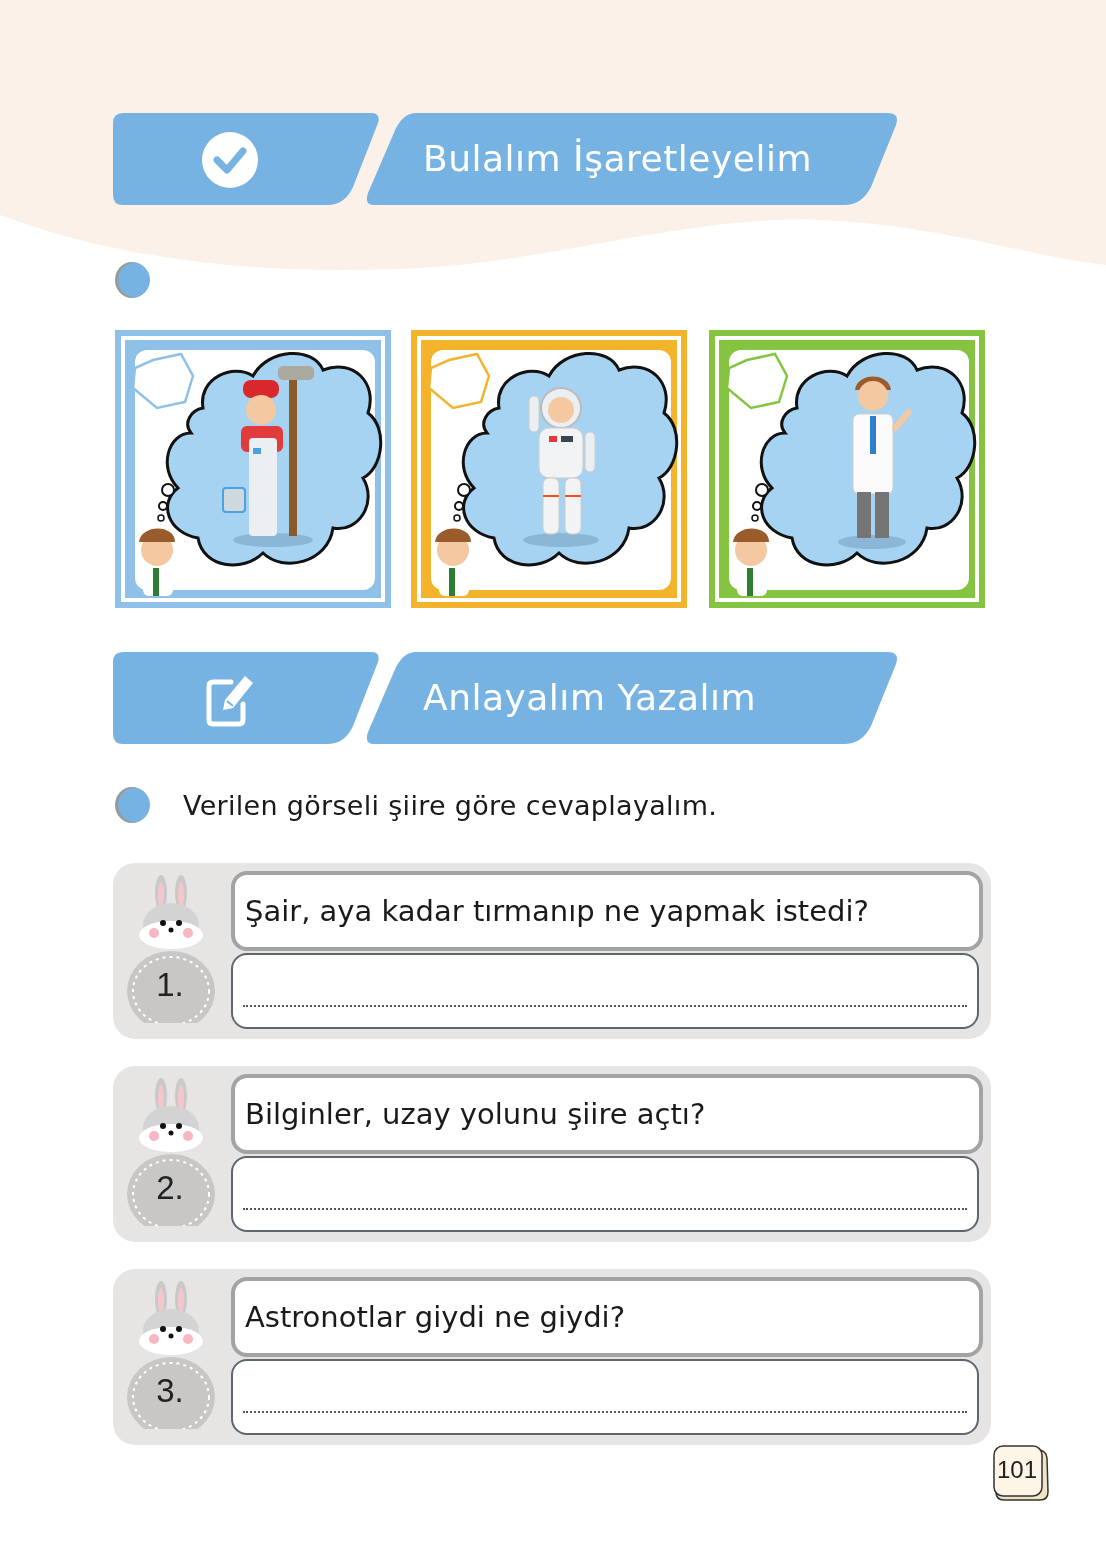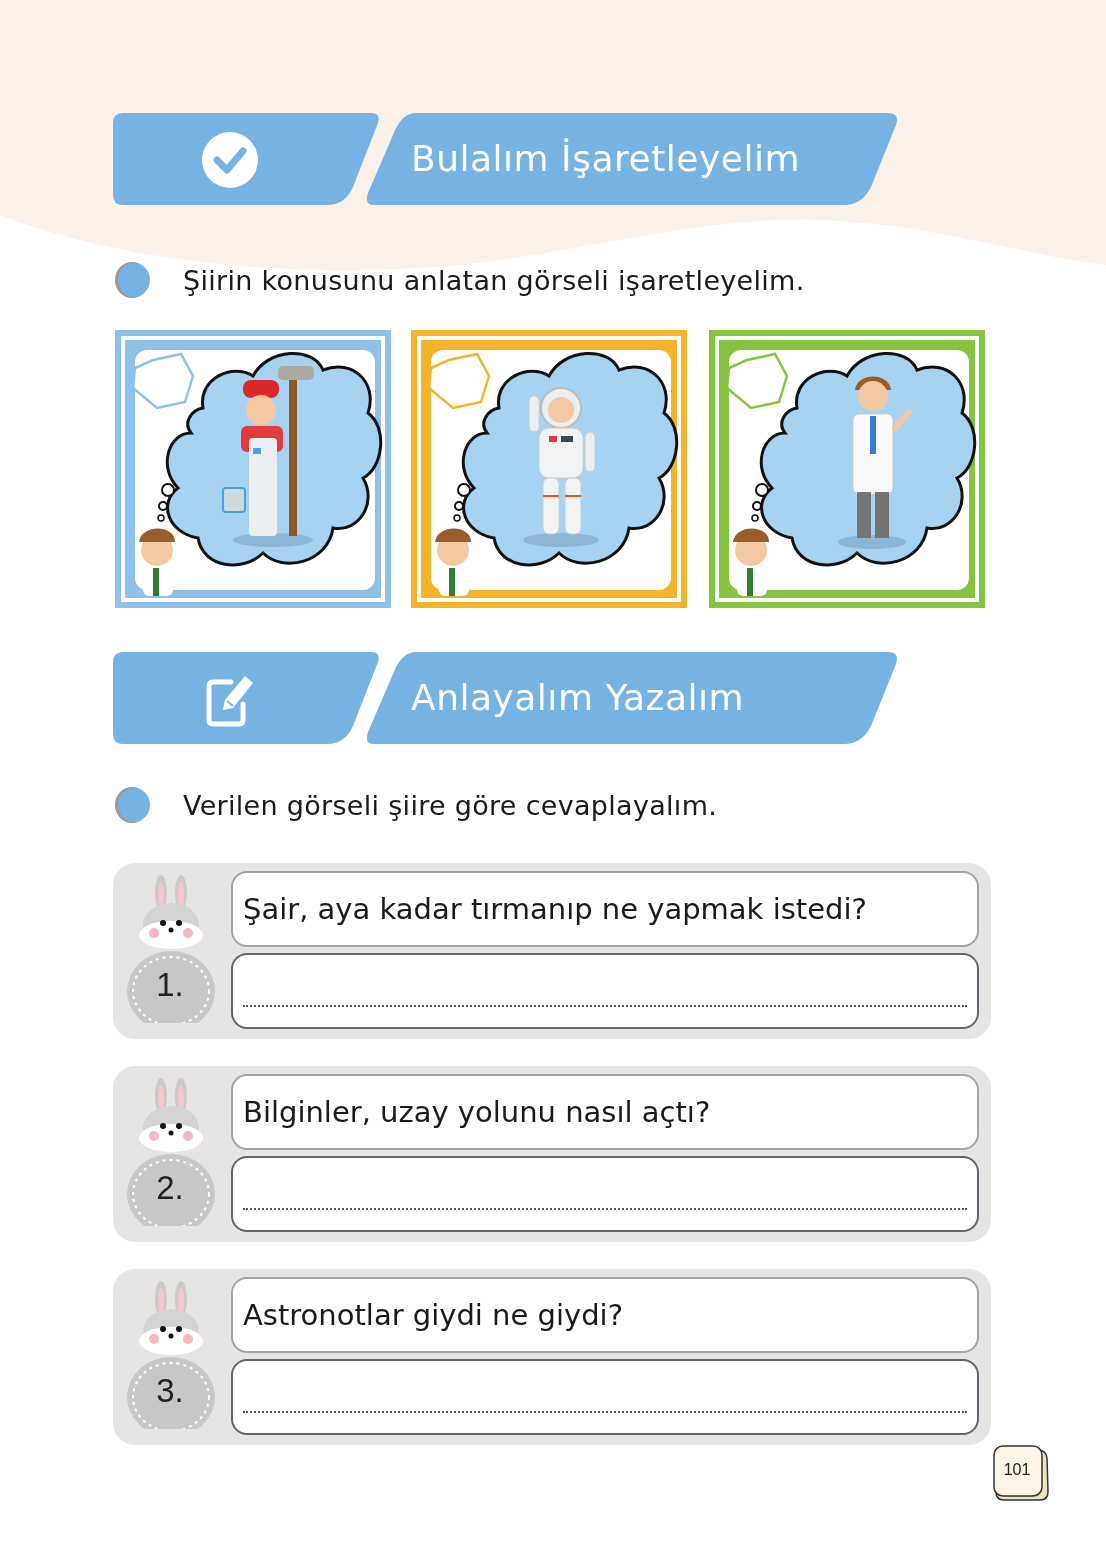--- a/index.html
+++ b/index.html
@@ -3,41 +3,41 @@
 <meta charset="utf-8">
 <style>
   html, body { margin:0; padding:0; }
   body { width:1106px; height:1560px; position:relative; background:#ffffff; overflow:hidden;
          font-family:"DejaVu Sans", sans-serif; color:#1a1a1a; }
   .bg-wave { position:absolute; left:0; top:0; width:1106px; height:300px; }
   .hdr { position:absolute; left:113px; width:785px; height:92px; }
   .hdr .left { position:absolute; left:0; top:0; width:266px; height:92px; }
   .hdr .right { position:absolute; left:253px; top:0; width:532px; height:92px; }
   .hdr .icon { position:absolute; left:88px; top:18px; width:58px; height:58px; }
-  .hdr .title { position:absolute; left:298px; top:0; height:92px; line-height:92px; color:#fff;
+  .hdr .title { position:absolute; left:310px; top:0; height:92px; line-height:92px; color:#fff;
                 font-size:36px; font-family:"DejaVu Sans", sans-serif; font-weight:normal; letter-spacing:0.5px; }
   .instr { position:absolute; left:113px; height:44px; display:flex; align-items:center; }
   .instr .dot { width:38px; height:40px; margin-right:32px; }
   .instr .txt { font-size:27px; color:#1a1a1a; letter-spacing:0.3px; }
   .cards { position:absolute; left:113px; top:328px; width:876px; height:284px; }
   .card { position:absolute; top:0; width:282px; height:284px; }
   .card .frame { position:absolute; left:0; top:0; width:282px; height:284px; }
   .q { position:absolute; left:113px; width:878px; height:176px; background:#e7e5e4; border-radius:22px; }
   .q .bunny { position:absolute; left:8px; top:10px; width:100px; height:150px; }
   .q .num { position:absolute; left:14px; top:84px; width:86px; height:76px; text-align:center;
             line-height:76px; font-size:33px; color:#222; font-family:"Liberation Sans", sans-serif; }
   .q .qbox { position:absolute; left:118px; top:8px; width:744px; height:72px; background:#fff;
-             border:2px solid #a3a3a3; border-radius:16px; }
+             border:4px solid #a3a3a3; border-radius:16px; }
   .q .qtext { position:absolute; left:10px; top:0; height:72px; line-height:72px; font-size:29px; color:#1a1a1a; }
   .q .abox { position:absolute; left:118px; top:90px; width:744px; height:72px; background:#fff;
              border:2px solid #5f6670; border-radius:16px; }
   .q .aline { position:absolute; left:10px; right:10px; bottom:20px; border-bottom:2px dotted #555; height:0; }
   .pageno { position:absolute; left:992px; top:1444px; width:58px; height:58px; }
   .pageno .lbl { position:absolute; left:0; top:0; width:50px; height:52px; line-height:52px; text-align:center;
-                 font-size:16px; color:#222; font-family:"Liberation Sans", sans-serif; }
+                 font-size:24px; color:#222; font-family:"Liberation Sans", sans-serif; }
 </style>
 </head>
 <body>
 
 <svg class="bg-wave" viewBox="0 0 1106 300" preserveAspectRatio="none">
   <path d="M0,0 H1106 V265 C1020,255 940,225 820,220 C690,215 560,260 420,268 C260,276 120,260 0,215 Z" fill="#fcf1e8"></path>
 </svg>
 
 <div class="hdr" style="top:113px;">
   <svg class="left" viewBox="0 0 266 92">
@@ -51,21 +51,20 @@
     <path d="M50,0 H522 Q534,0 530,12 L505,74 Q496,92 478,92 H8 Q-2,92 2,80 L30,15 Q38,0 50,0 Z" fill="#76b3e2"></path>
   </svg>
   <div class="title">Bulalım İşaretleyelim</div>
 </div>
 
 <div class="instr" style="top:258px;">
   <svg class="dot" viewBox="0 0 38 40">
     <ellipse cx="19" cy="20" rx="17" ry="18" fill="#999"></ellipse>
     <ellipse cx="21" cy="20" rx="16" ry="17" fill="#76b3e2"></ellipse>
   </svg>
-  <span class="txt">Şiirin konusunu anlatan görseli işaretleyelim.</span>
 </div>
 
 <div class="cards">
 
   <div class="card" style="left:0;">
     <svg class="frame" viewBox="0 0 282 284">
       <rect x="2" y="2" width="276" height="278" fill="#8ec0e8"></rect>
       <rect x="8" y="8" width="264" height="266" fill="#fff"></rect>
       <rect x="12" y="12" width="256" height="258" fill="#8ec0e8"></rect>
       <rect x="22" y="22" width="240" height="240" rx="12" fill="#fff"></rect>
@@ -212,21 +211,21 @@
     <ellipse cx="50" cy="52" rx="28" ry="22" fill="#d3d3d3"></ellipse>
     <ellipse cx="50" cy="62" rx="32" ry="14" fill="#fff"></ellipse>
     <circle cx="42" cy="50" r="3" fill="#111"></circle>
     <circle cx="58" cy="50" r="3" fill="#111"></circle>
     <circle cx="50" cy="57" r="2.5" fill="#111"></circle>
     <circle cx="33" cy="60" r="5" fill="#f7b6c0"></circle>
     <circle cx="67" cy="60" r="5" fill="#f7b6c0"></circle>
   </svg>
   <div class="num">2.</div>
   <div class="qbox">
-    <div class="qtext">Bilginler, uzay yolunu nasıl açtı?</div>
+    <div class="qtext">Bilginler, uzay yolunu şiire açtı?</div>
   </div>
   <div class="abox">
     <div class="aline"></div>
   </div>
 </div>
 
 <div class="q" style="top:1269px;">
   <svg class="bunny" viewBox="0 0 100 150">
     <ellipse cx="50" cy="118" rx="44" ry="40" fill="#c8c7c6"></ellipse>
     <ellipse cx="50" cy="118" rx="38" ry="34" fill="none" stroke="#fff" stroke-width="2" stroke-dasharray="3,4"></ellipse>

